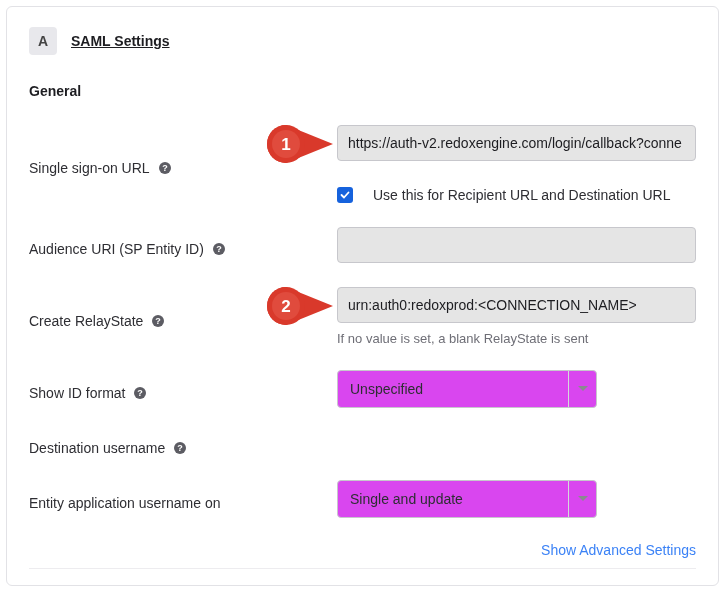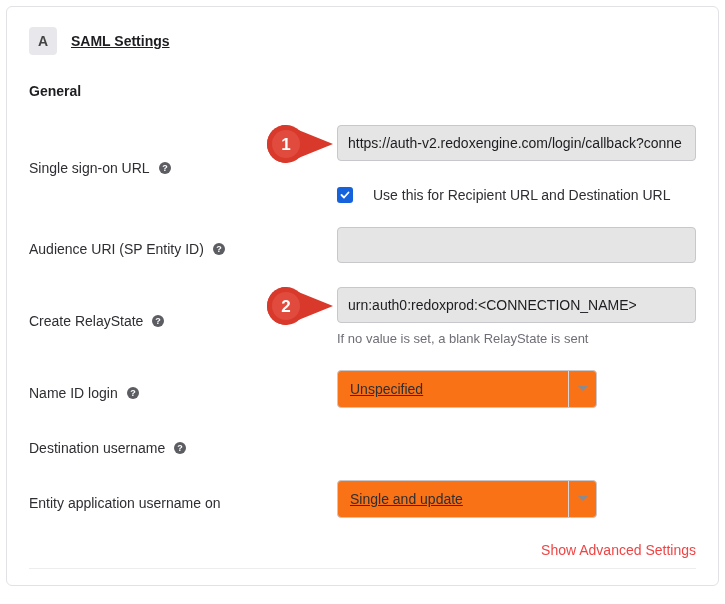--- a/index.html
+++ b/index.html
@@ -104,46 +104,45 @@
   .cbox svg { display:block; }
   .hint {
     font-size: 13px;
     color: #6e6e76;
   }
   .select {
     width: 260px;
     height: 38px;
     border: 1px solid #c7c7cc;
     border-radius: 4px;
-    background: #f97316;
+    background: #d946ef;
     display: flex;
     align-items: center;
     justify-content: space-between;
     padding: 0 0 0 12px;
     font-size: 14px;
     color: #2e2e33;
-    text-decoration: underline;
   }
   .select .chev {
     width: 28px;
     height: 100%;
     border-left: 1px solid #d6d6db;
     display: flex;
     align-items: center;
     justify-content: center;
     color: #6e6e76;
   }
   .link-row {
     display: flex;
     justify-content: flex-end;
     margin-top: 18px;
     margin-bottom: 8px;
   }
   .link {
-    color: #ef4444;
+    color: #3b82f6;
     font-size: 14px;
     text-decoration: none;
     cursor: pointer;
   }
   .divider {
     height: 1px;
     background: #edecef;
     margin-top: 10px;
   }
   .callout {
@@ -232,21 +231,21 @@
         <path d="M19 0 A19 19 0 1 0 19 38 L66 19 Z" fill="#d9392b"></path>
         <circle cx="19" cy="19" r="19" fill="#d9392b"></circle>
         <circle cx="19" cy="19" r="14" fill="#e04b3d"></circle>
         <text x="19" y="25" text-anchor="middle" font-size="17" fill="#fff" font-family="Arial" font-weight="bold">2</text>
       </svg>
     </div>
   </div>
 
   <div class="row">
     <div class="row-label">
-      <span>Name ID login</span>
+      <span>Show ID format</span>
       <span class="help-icon">
         <svg width="14" height="14" viewBox="0 0 14 14">
             <circle cx="7" cy="7" r="6" fill="#5c5c63"></circle>
             <text x="7" y="10" text-anchor="middle" font-size="9" fill="#fff" font-family="Arial" font-weight="bold">?</text>
           </svg>
       </span>
     </div>
     <div class="row-control">
       <div class="select">
         <span>Unspecified</span>

